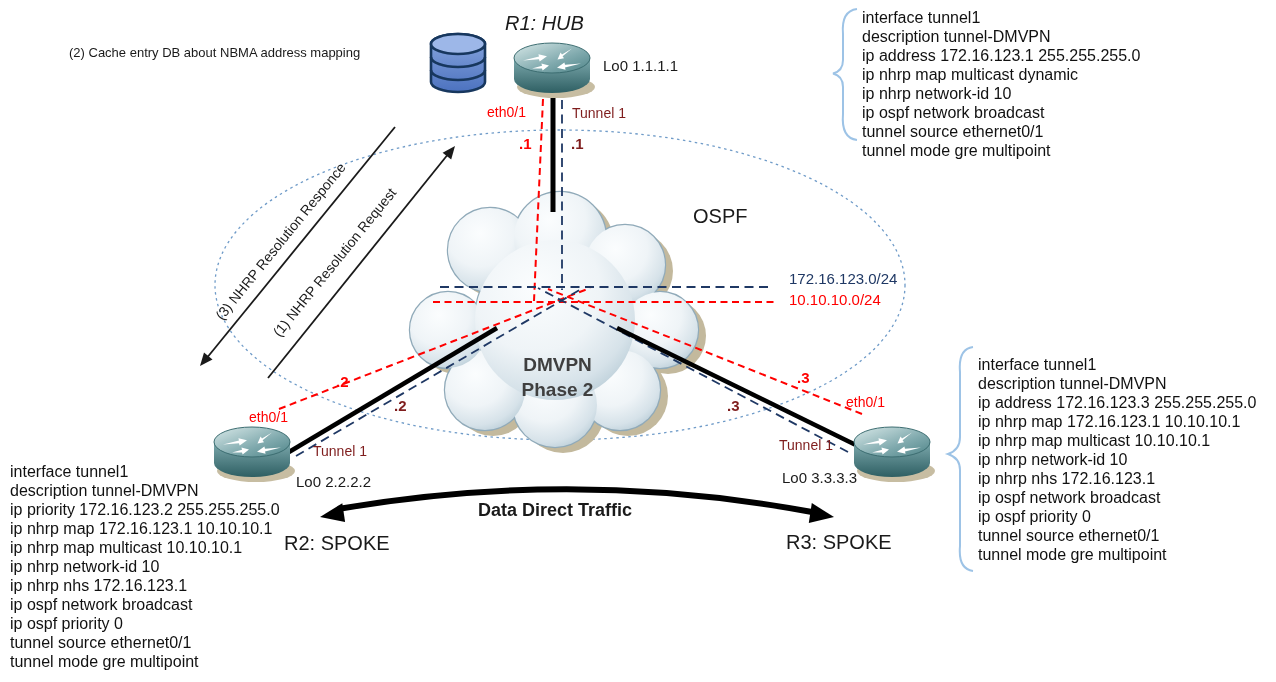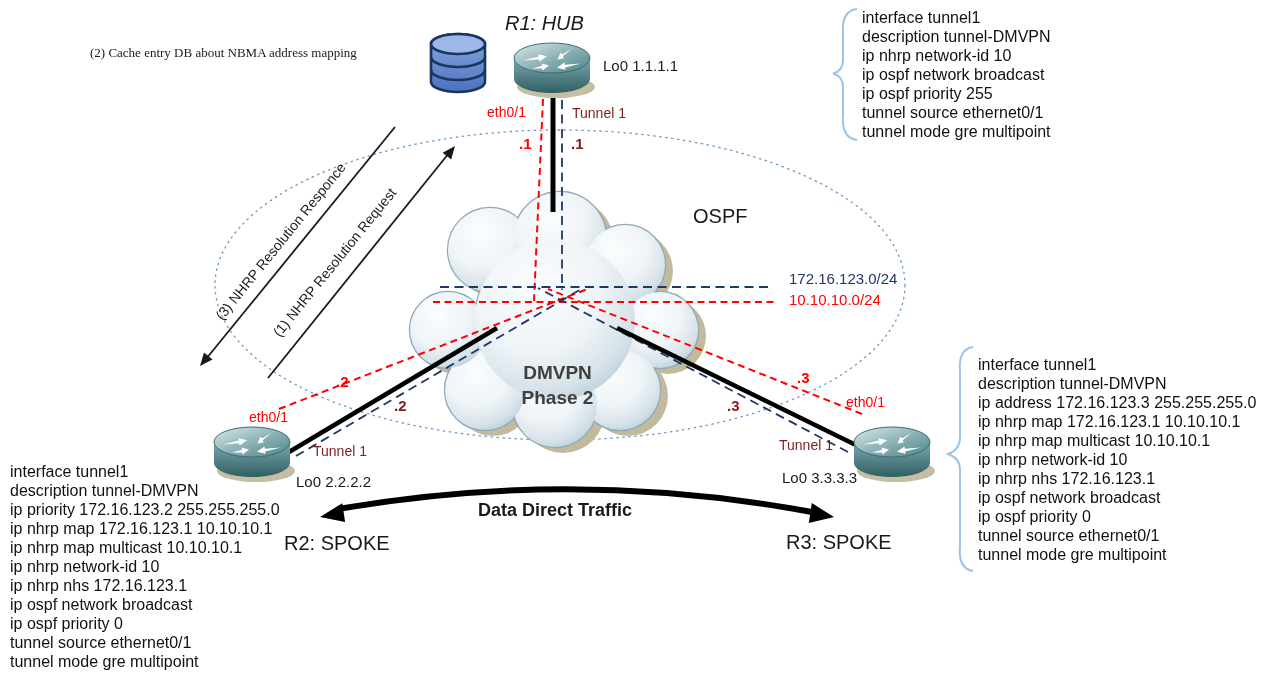--- a/index.html
+++ b/index.html
@@ -139,32 +139,32 @@
       <path d="M 3 25 A 27 10 0 0 0 57 25" fill="none" stroke="#17375E" stroke-width="2.6"></path>
       <path d="M 3 38 A 27 10 0 0 0 57 38" fill="none" stroke="#17375E" stroke-width="2.6"></path>
       <ellipse cx="30" cy="12" rx="27" ry="10" fill="#9db7e8" stroke="#17375E" stroke-width="2.6"></ellipse>
     </g>
 
     <use href="#routerIcon" x="512" y="42"></use>
     <use href="#routerIcon" x="212" y="426"></use>
     <use href="#routerIcon" x="852" y="426"></use>
   </svg>
 
-  <div class="lbl note" style="left:90px;top:46px;font-family:Liberation Serif, serif;">(2) Cache entry DB about NBMA address mapping</div>
+  <div class="lbl note" style="left:69px;top:46px;">(2) Cache entry DB about NBMA address mapping</div>
 
   <div class="lbl title" style="left:505px;top:12px;font-style:italic;">R1: HUB</div>
   <div class="lbl lo" style="left:603px;top:58px;">Lo0 1.1.1.1</div>
   <div class="lbl sm red" style="left:487px;top:105px;">eth0/1</div>
   <div class="lbl sm tblue" style="left:572px;top:106px;">Tunnel 1</div>
   <div class="lbl oct red" style="left:519px;top:136px;">.1</div>
   <div class="lbl oct tblue" style="left:571px;top:136px;">.1</div>
 
   <div class="lbl title" style="left:693px;top:205px;">OSPF</div>
 
-  <div class="lbl cloudlbl" style="left:500px;top:360px;width:115px;">
+  <div class="lbl cloudlbl" style="left:500px;top:352px;width:115px;">
     <div>DMVPN</div>
     <div>Phase 2</div>
   </div>
 
   <div class="lbl lo navy" style="left:789px;top:271px;">172.16.123.0/24</div>
   <div class="lbl lo red" style="left:789px;top:292px;text-align:center;">10.10.10.0/24</div>
 
   <div class="lbl rot" style="left:171px;top:234px;width:220px;">(3) NHRP Resolution Responce</div>
   <div class="lbl rot" style="left:230px;top:255px;width:210px;">(1) NHRP Resolution Request</div>
 
@@ -180,23 +180,24 @@
   <div class="lbl sm red" style="left:846px;top:395px;">eth0/1</div>
   <div class="lbl sm tblue" style="left:779px;top:438px;">Tunnel 1</div>
   <div class="lbl lo" style="left:782px;top:470px;">Lo0 3.3.3.3</div>
   <div class="lbl title" style="left:786px;top:531px;">R3: SPOKE</div>
 
   <div class="lbl ddt" style="left:478px;top:501px;">Data Direct Traffic</div>
 
   <div class="cfg" style="left:862px;top:8px;">
     <div>interface tunnel1</div>
     <div>description tunnel-DMVPN</div>
+    <div>ip address 172.16.123.1 255.255.255.0</div>
+    <div>ip nhrp map multicast dynamic</div>
     <div>ip nhrp network-id 10</div>
     <div>ip ospf network broadcast</div>
-    <div>ip ospf priority 255</div>
     <div>tunnel source ethernet0/1</div>
     <div>tunnel mode gre multipoint</div>
   </div>
 
   <div class="cfg" style="left:10px;top:462px;">
     <div>interface tunnel1</div>
     <div>description tunnel-DMVPN</div>
     <div>ip priority 172.16.123.2 255.255.255.0</div>
     <div>ip nhrp map 172.16.123.1 10.10.10.1</div>
     <div>ip nhrp map multicast 10.10.10.1</div>

